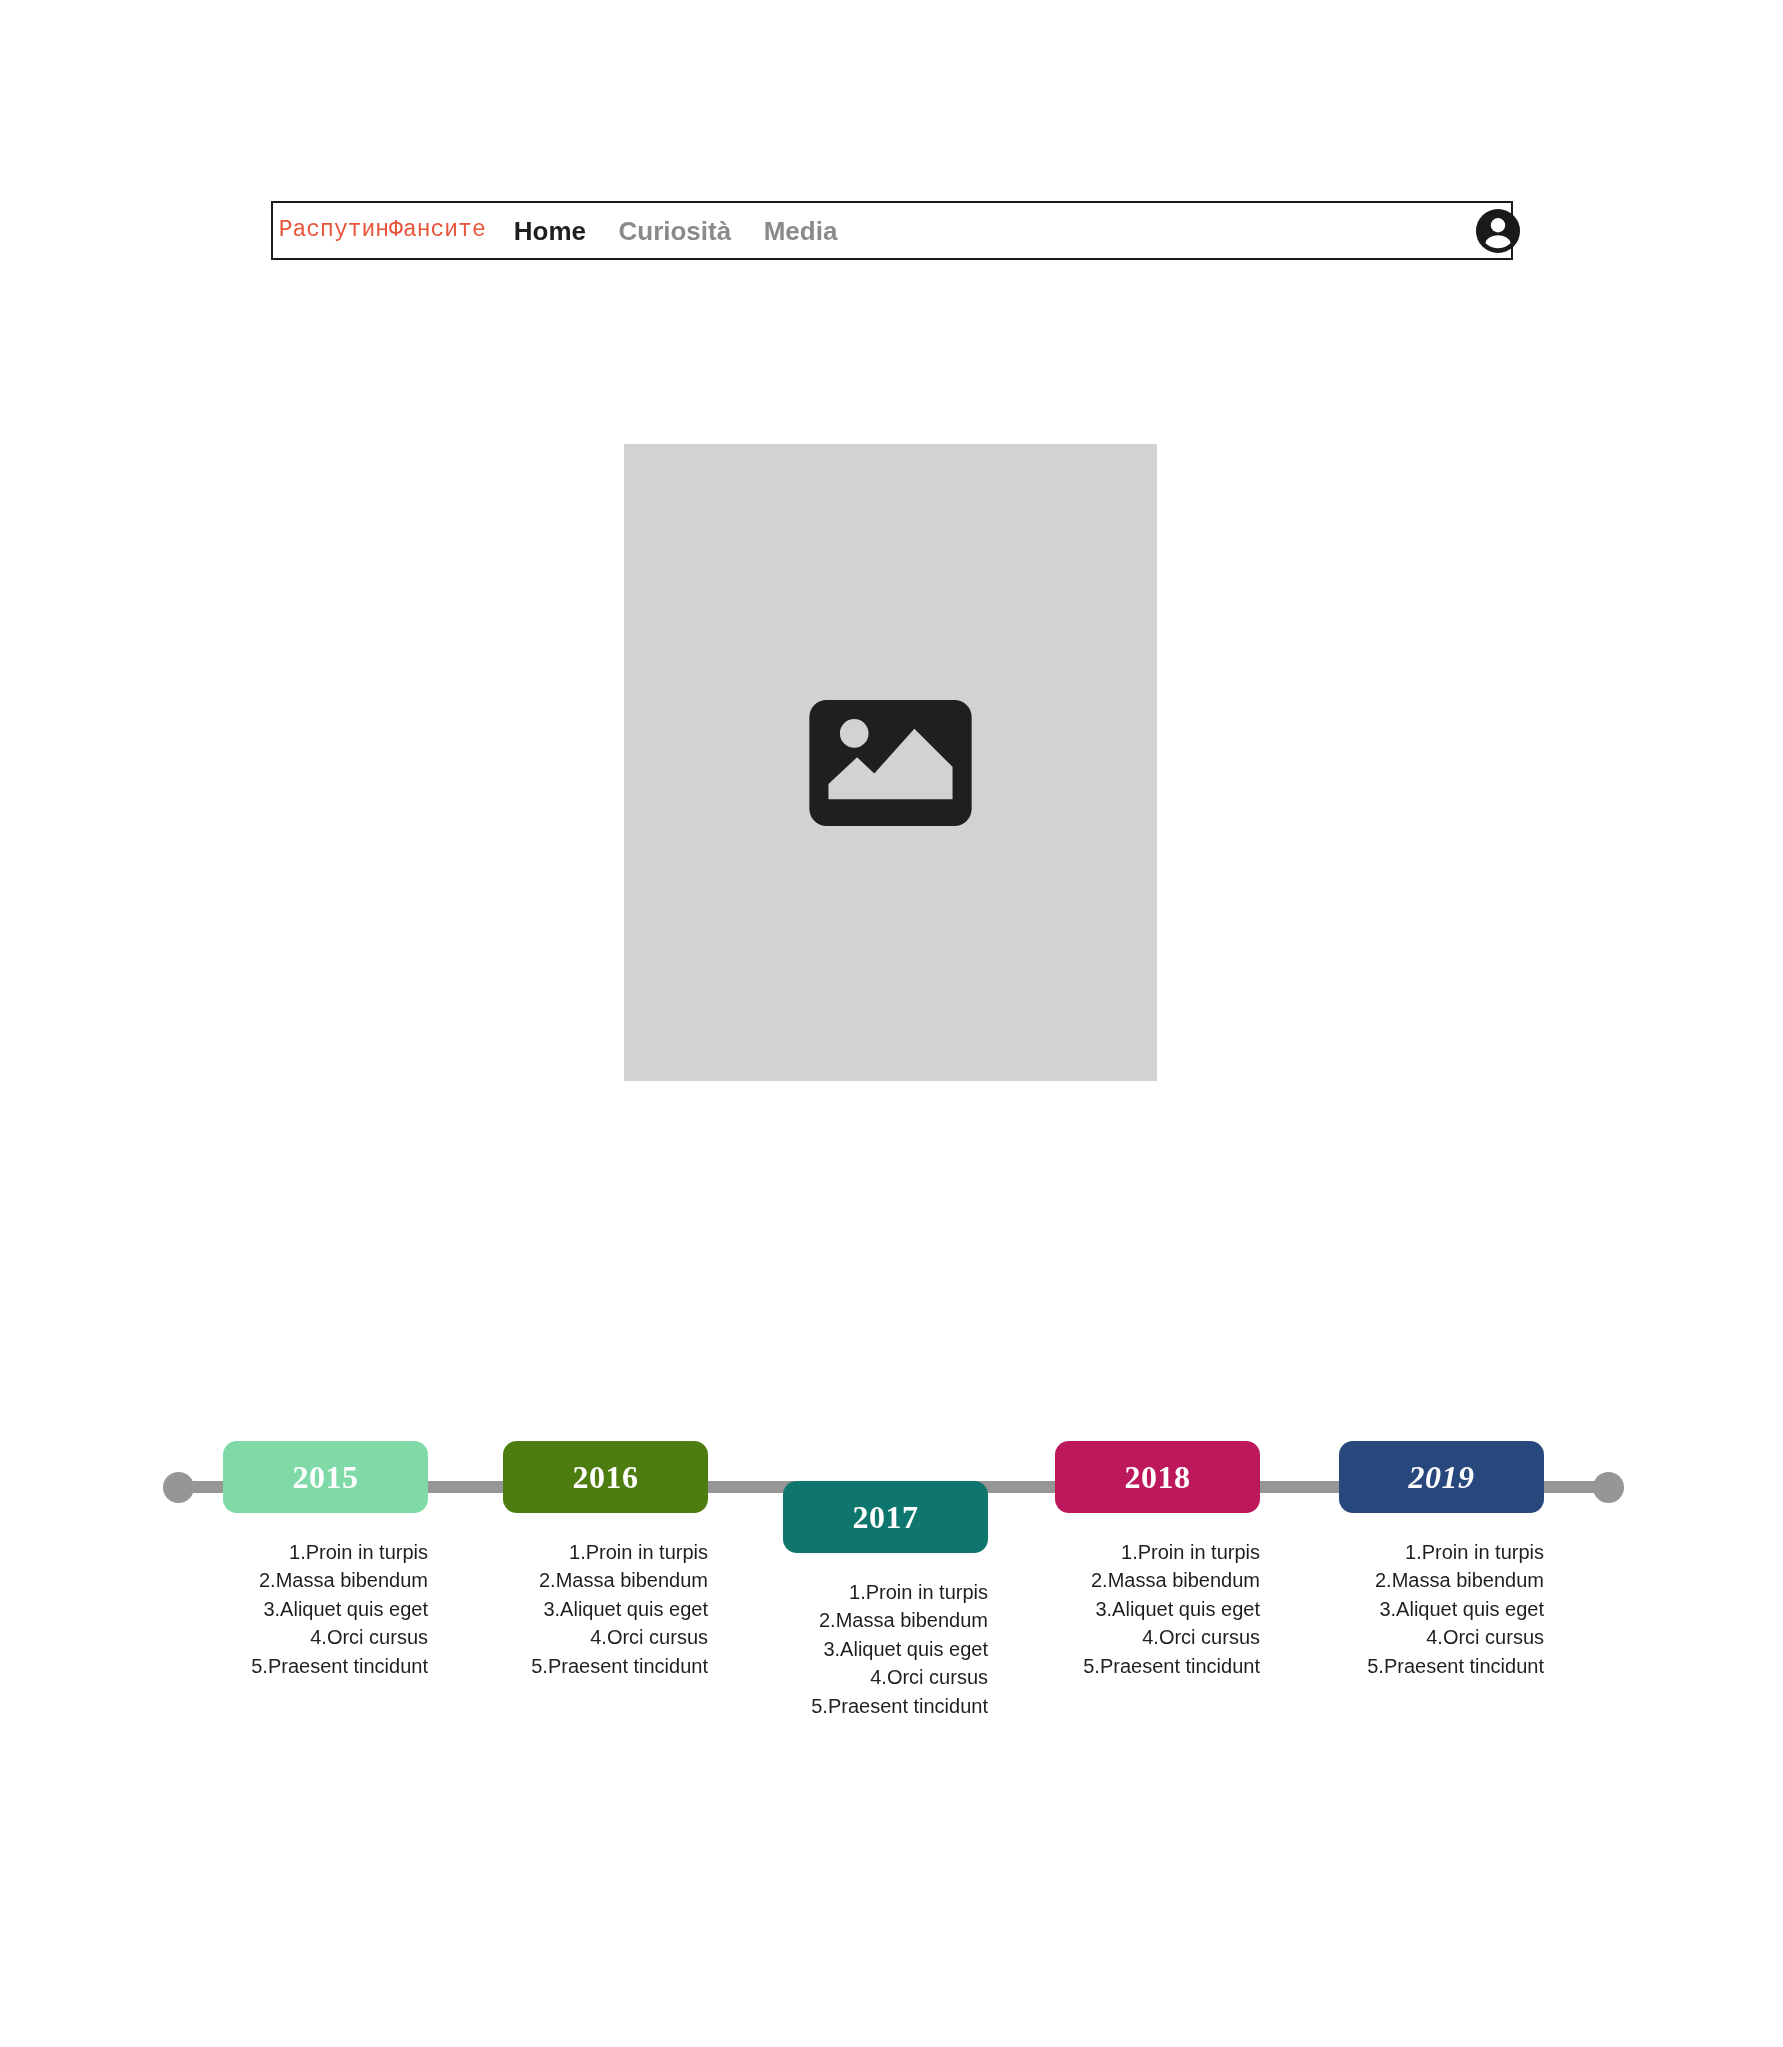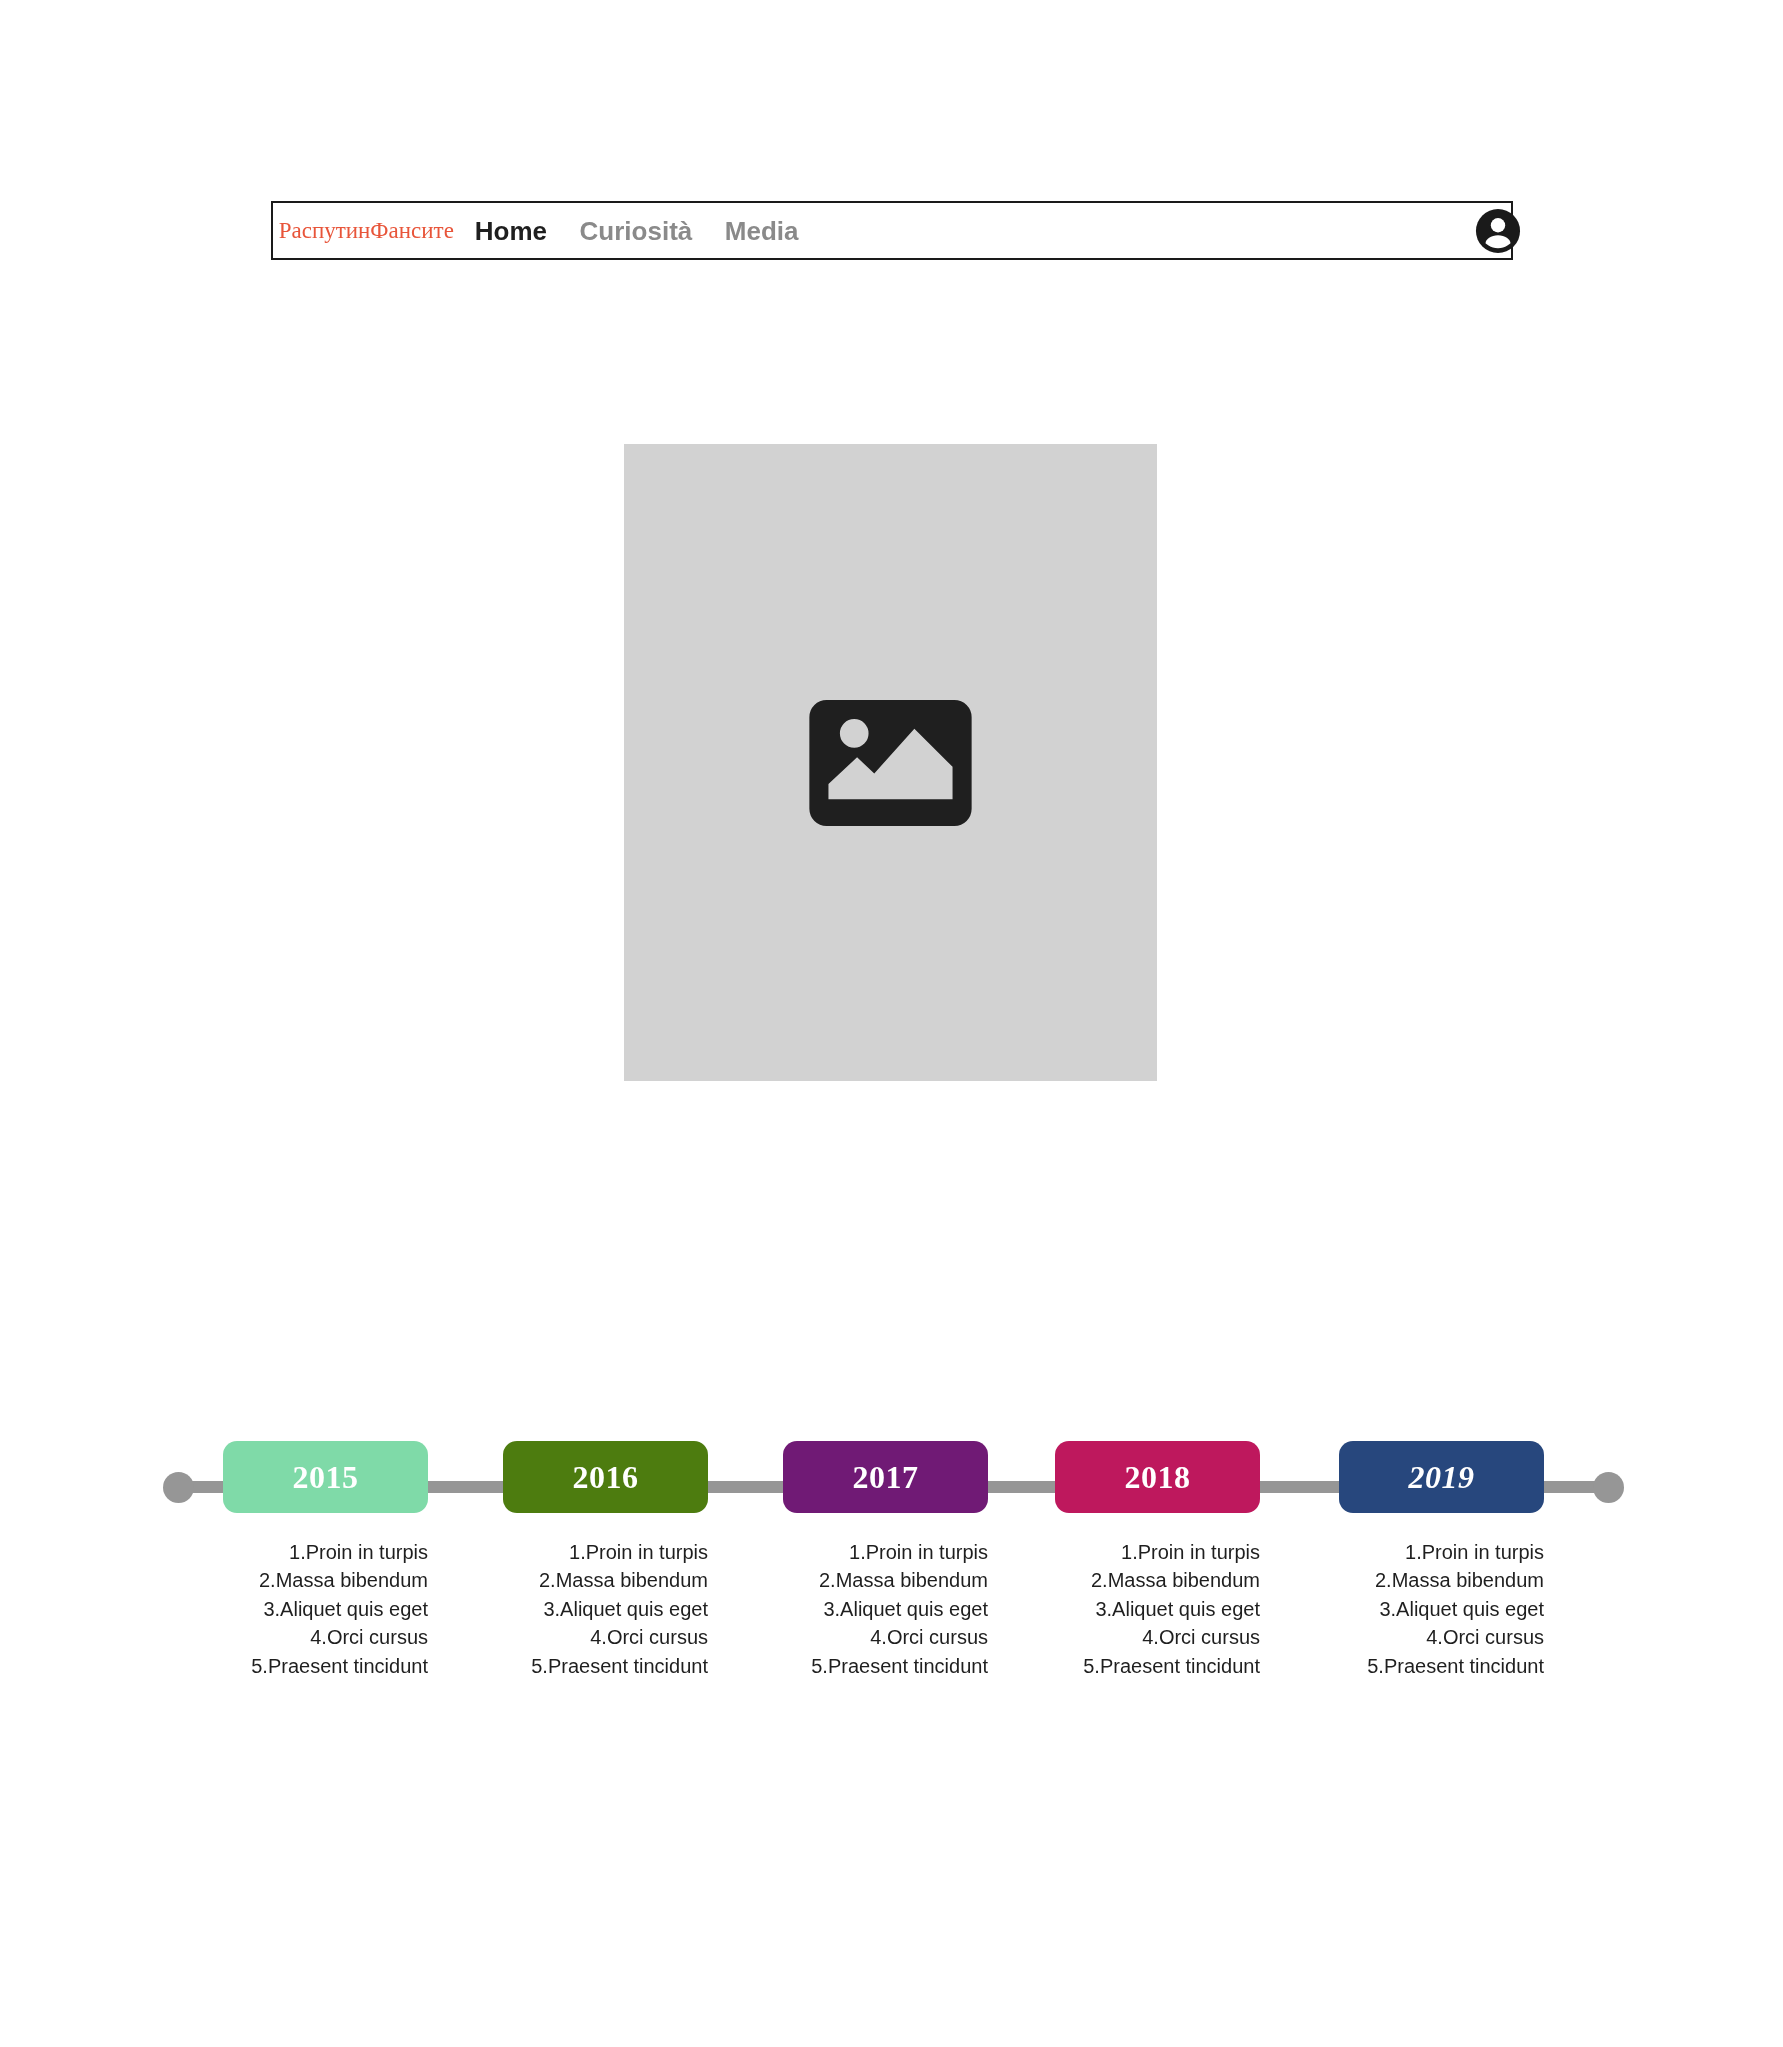--- a/index.html
+++ b/index.html
@@ -25,23 +25,23 @@
     box-sizing: border-box;
     border: 2.9px solid #1a1a1a;
     background: #ffffff;
     display: flex;
     align-items: center;
     padding-left: 3.8px;
   }
   .nav-brand {
     color: #e8553a;
     font-size: 23px;
-    font-family: Liberation Serif, serif;
+    font-family: Liberation Mono, monospace;
     margin-left: 1.9px;
-    margin-right: 21px;
+    margin-right: 28px;
     white-space: nowrap;
     line-height: 1;
   }
   .nav-links {
     display: flex;
     align-items: center;
     gap: 32.5px;
   }
   .nav-link {
     font-size: 26px;
@@ -202,21 +202,21 @@
       <ul class="tl-list">
         <li><span class="num">1.</span><span>Proin in turpis</span></li>
         <li><span class="num">2.</span><span>Massa bibendum</span></li>
         <li><span class="num">3.</span><span>Aliquet quis eget</span></li>
         <li><span class="num">4.</span><span>Orci cursus</span></li>
         <li><span class="num">5.</span><span>Praesent tincidunt</span></li>
       </ul>
     </div>
 
     <div class="tl-item" style="left:620px;">
-      <div class="tl-box" style="background: #701a75;">2017</div>
+      <div class="tl-box" style="background: #0f766e; margin-top: 40px;">2017</div>
       <ul class="tl-list">
         <li><span class="num">1.</span><span>Proin in turpis</span></li>
         <li><span class="num">2.</span><span>Massa bibendum</span></li>
         <li><span class="num">3.</span><span>Aliquet quis eget</span></li>
         <li><span class="num">4.</span><span>Orci cursus</span></li>
         <li><span class="num">5.</span><span>Praesent tincidunt</span></li>
       </ul>
     </div>
 
     <div class="tl-item" style="left:892px;">

